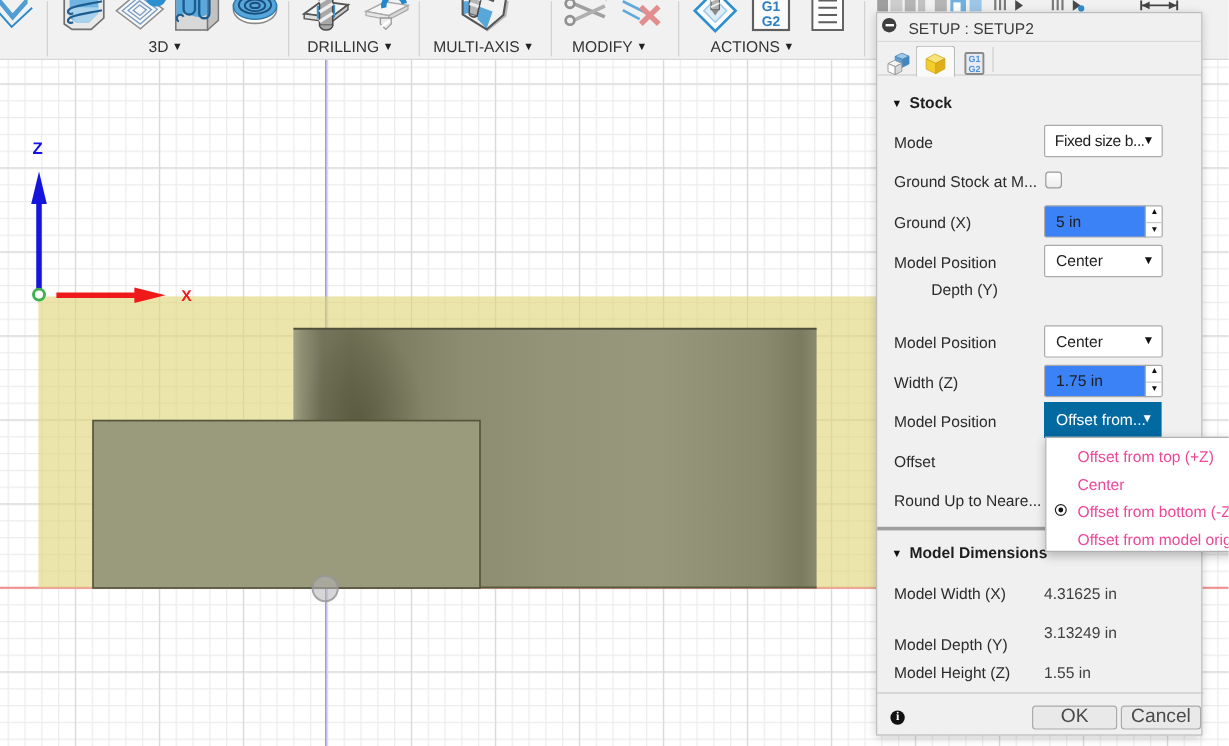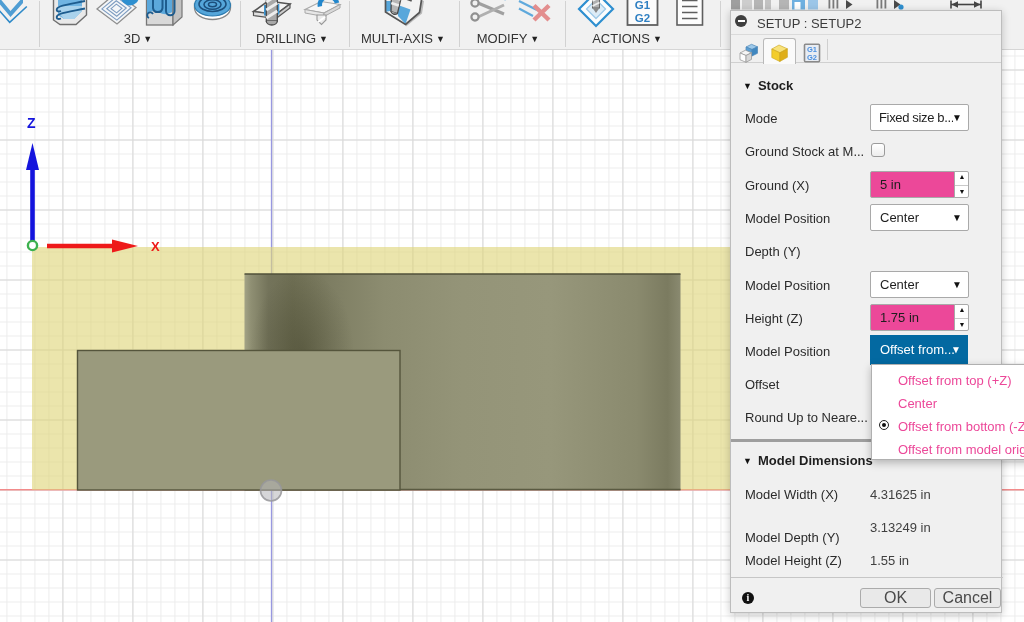--- a/index.html
+++ b/index.html
@@ -19,21 +19,21 @@
   #dtabs .tabline{position:absolute;left:0;bottom:0;width:100%;height:1px;background:#d0d0d0;}
   #seltab{position:absolute;left:32px;top:4px;width:31px;height:25px;background:#fafafa;border:1px solid #b9b9b9;border-bottom:none;border-radius:3px 3px 0 0;z-index:2;}
   #tabsep{position:absolute;left:96px;top:5px;width:1px;height:21px;background:#cfcfcf;}
   .drow{position:absolute;left:14px;font-size:13px;color:#2b2b2b;white-space:nowrap;}
   .sechdr{position:absolute;left:12px;font-size:13px;font-weight:bold;color:#1e1e1e;white-space:nowrap;}
   .sechdr .tri{display:inline-block;font-size:9px;margin-right:6px;position:relative;top:-1px;color:#111;}
   .ctl{position:absolute;left:139px;width:99px;height:27px;background:#fff;border:1px solid #a9a9a9;border-radius:2px;box-sizing:border-box;font-size:13px;color:#1e1e1e;}
   .ctl .txt{position:absolute;left:9px;top:5px;right:15px;overflow:hidden;white-space:nowrap;}
   .ctl .car{position:absolute;right:6px;top:7px;font-size:10px;color:#111;}
   .spin{position:absolute;left:139px;width:99px;height:27px;box-sizing:border-box;}
-  .spin .box{position:absolute;left:0;top:0;width:85px;height:27px;background:#ec4899;border:1px solid #a9a9a9;box-sizing:border-box;border-radius:2px 0 0 2px;}
+  .spin .box{position:absolute;left:0;top:0;width:85px;height:27px;background:#3b82f6;border:1px solid #a9a9a9;box-sizing:border-box;border-radius:2px 0 0 2px;}
   .spin .box span{position:absolute;left:9px;top:5px;font-size:13px;color:#1e1e1e;}
   .spin .ud{position:absolute;left:84px;top:0;width:15px;height:27px;background:#fff;border:1px solid #a9a9a9;box-sizing:border-box;border-radius:0 2px 2px 0;}
   .spin .ud::before{content:"▲";position:absolute;left:3.5px;top:1px;font-size:7px;color:#111;}
   .spin .ud::after{content:"▼";position:absolute;left:3.5px;bottom:2px;font-size:7px;color:#111;}
   .spin .ud .mid{position:absolute;left:0;top:13px;width:100%;height:1px;background:#c9c9c9;}
   #chk{position:absolute;left:140px;top:132px;width:14px;height:14px;background:linear-gradient(#ffffff,#ededed);border:1px solid #9b9b9b;border-radius:3px;box-sizing:border-box;}
   #bluesel{position:absolute;left:139px;top:324px;width:98px;height:30px;background:#0369a1;font-size:13px;color:#fff;}
   #bluesel .txt{position:absolute;left:10px;top:7px;}
   #bluesel .car{position:absolute;right:7px;top:9px;font-size:10px;color:#fff;}
   #thicksep{position:absolute;left:0px;top:428px;width:272px;height:3px;background:#9e9e9e;}
@@ -294,29 +294,29 @@
           <div class="mid"></div>
         </div>
       </div>
 
   <div class="drow" style="top:200px;">Model Position</div>
   <div class="ctl" style="top:193px;">
         <span class="txt">Center</span>
         <span class="car">▼</span>
       </div>
 
-  <div class="drow" style="top:233px;">Depth (Y)</div>
+  <div class="drow" style="top:223px;margin-left:31px;">Depth (Y)</div>
 
   <div class="drow" style="top:267px;">Model Position</div>
   <div class="ctl" style="top:260px;">
         <span class="txt">Center</span>
         <span class="car">▼</span>
       </div>
 
-  <div class="drow" style="top:300px;">Height (Z)</div>
+  <div class="drow" style="top:300px;">Width (Z)</div>
   <div class="spin" style="top:293px;">
         <div class="box">
           <span>1.75 in</span>
         </div>
         <div class="ud">
           <div class="mid"></div>
         </div>
       </div>
 
   <div class="drow" style="top:333px;">Model Position</div>

